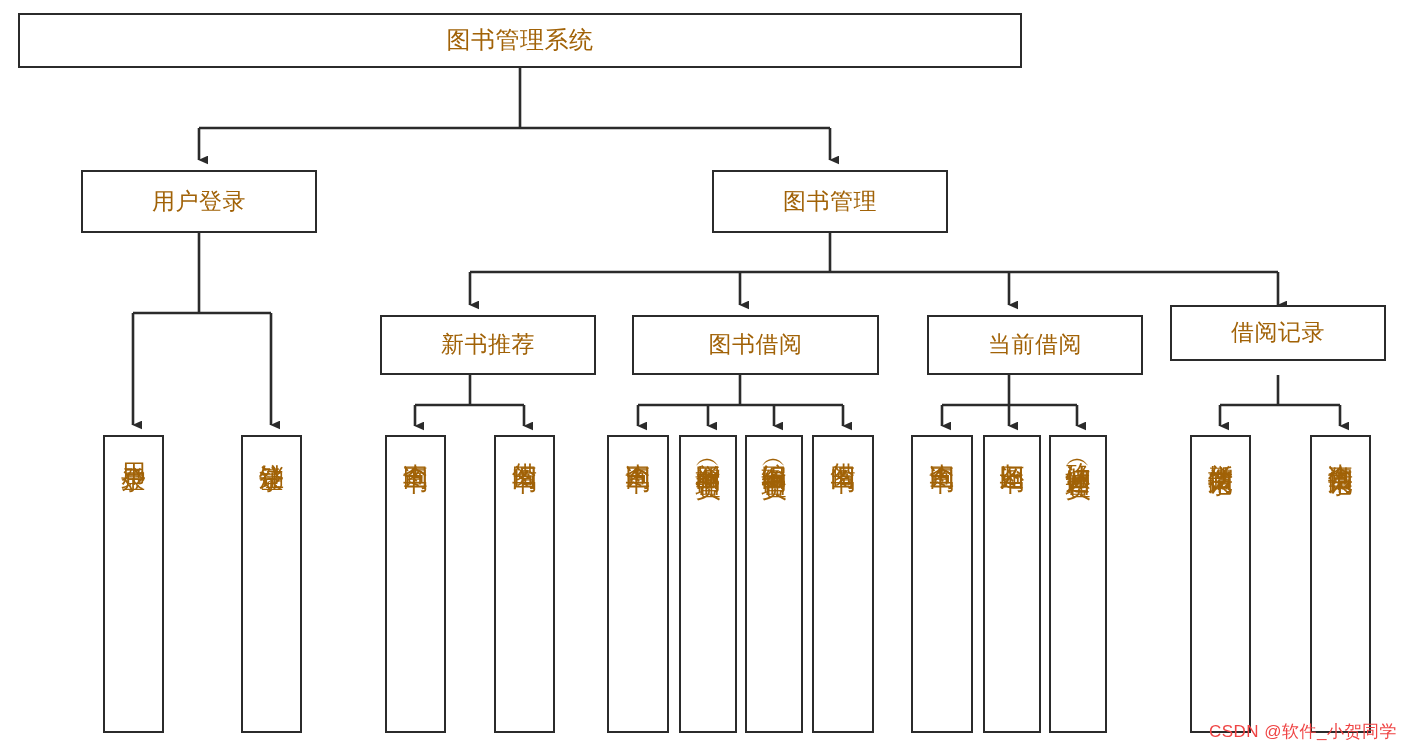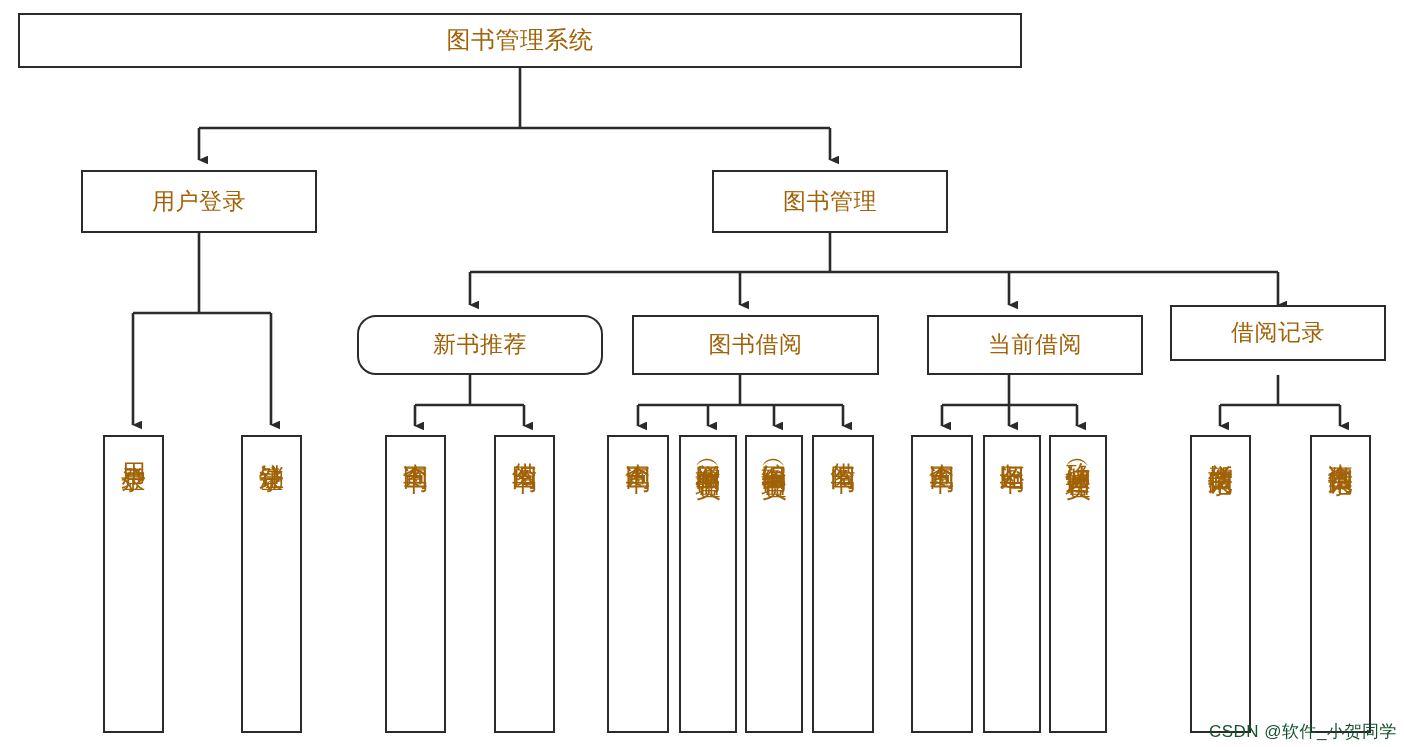--- a/index.html
+++ b/index.html
@@ -61,21 +61,21 @@
     text-orientation: upright;
     font-size: 25px;
     line-height: 1.0;
     letter-spacing: 2px;
   }
   #watermark {
     position: absolute;
     right: 8px;
     bottom: 4px;
     font-size: 17px;
-    color: #14532d;
+    color: #ef4444;
     letter-spacing: 0.5px;
     z-index: 5;
     user-select: none;
   }
 </style>
 </head>
 <body>
 
 <div id="diagram-root">
 
@@ -133,21 +133,21 @@
     <span class="node-label">图书管理系统</span>
   </div>
 
   <div class="node horizontal" style="left:81px; top:170px; width:236px; height:63px;">
     <span class="node-label">用户登录</span>
   </div>
   <div class="node horizontal" style="left:712px; top:170px; width:236px; height:63px;">
     <span class="node-label">图书管理</span>
   </div>
 
-  <div class="node horizontal" style="left:357px; top:315px; width:246px; height:60px;border-radius:19px;">
+  <div class="node horizontal" style="left:380px; top:315px; width:216px; height:60px;">
     <span class="node-label">新书推荐</span>
   </div>
   <div class="node horizontal" style="left:632px; top:315px; width:247px; height:60px;">
     <span class="node-label">图书借阅</span>
   </div>
   <div class="node horizontal" style="left:901px; top:315px; width:216px; height:60px;margin-left:26px;">
     <span class="node-label">当前借阅</span>
   </div>
   <div class="node horizontal" style="left:1170px; top:305px; width:216px; height:56px;">
     <span class="node-label">借阅记录</span>

